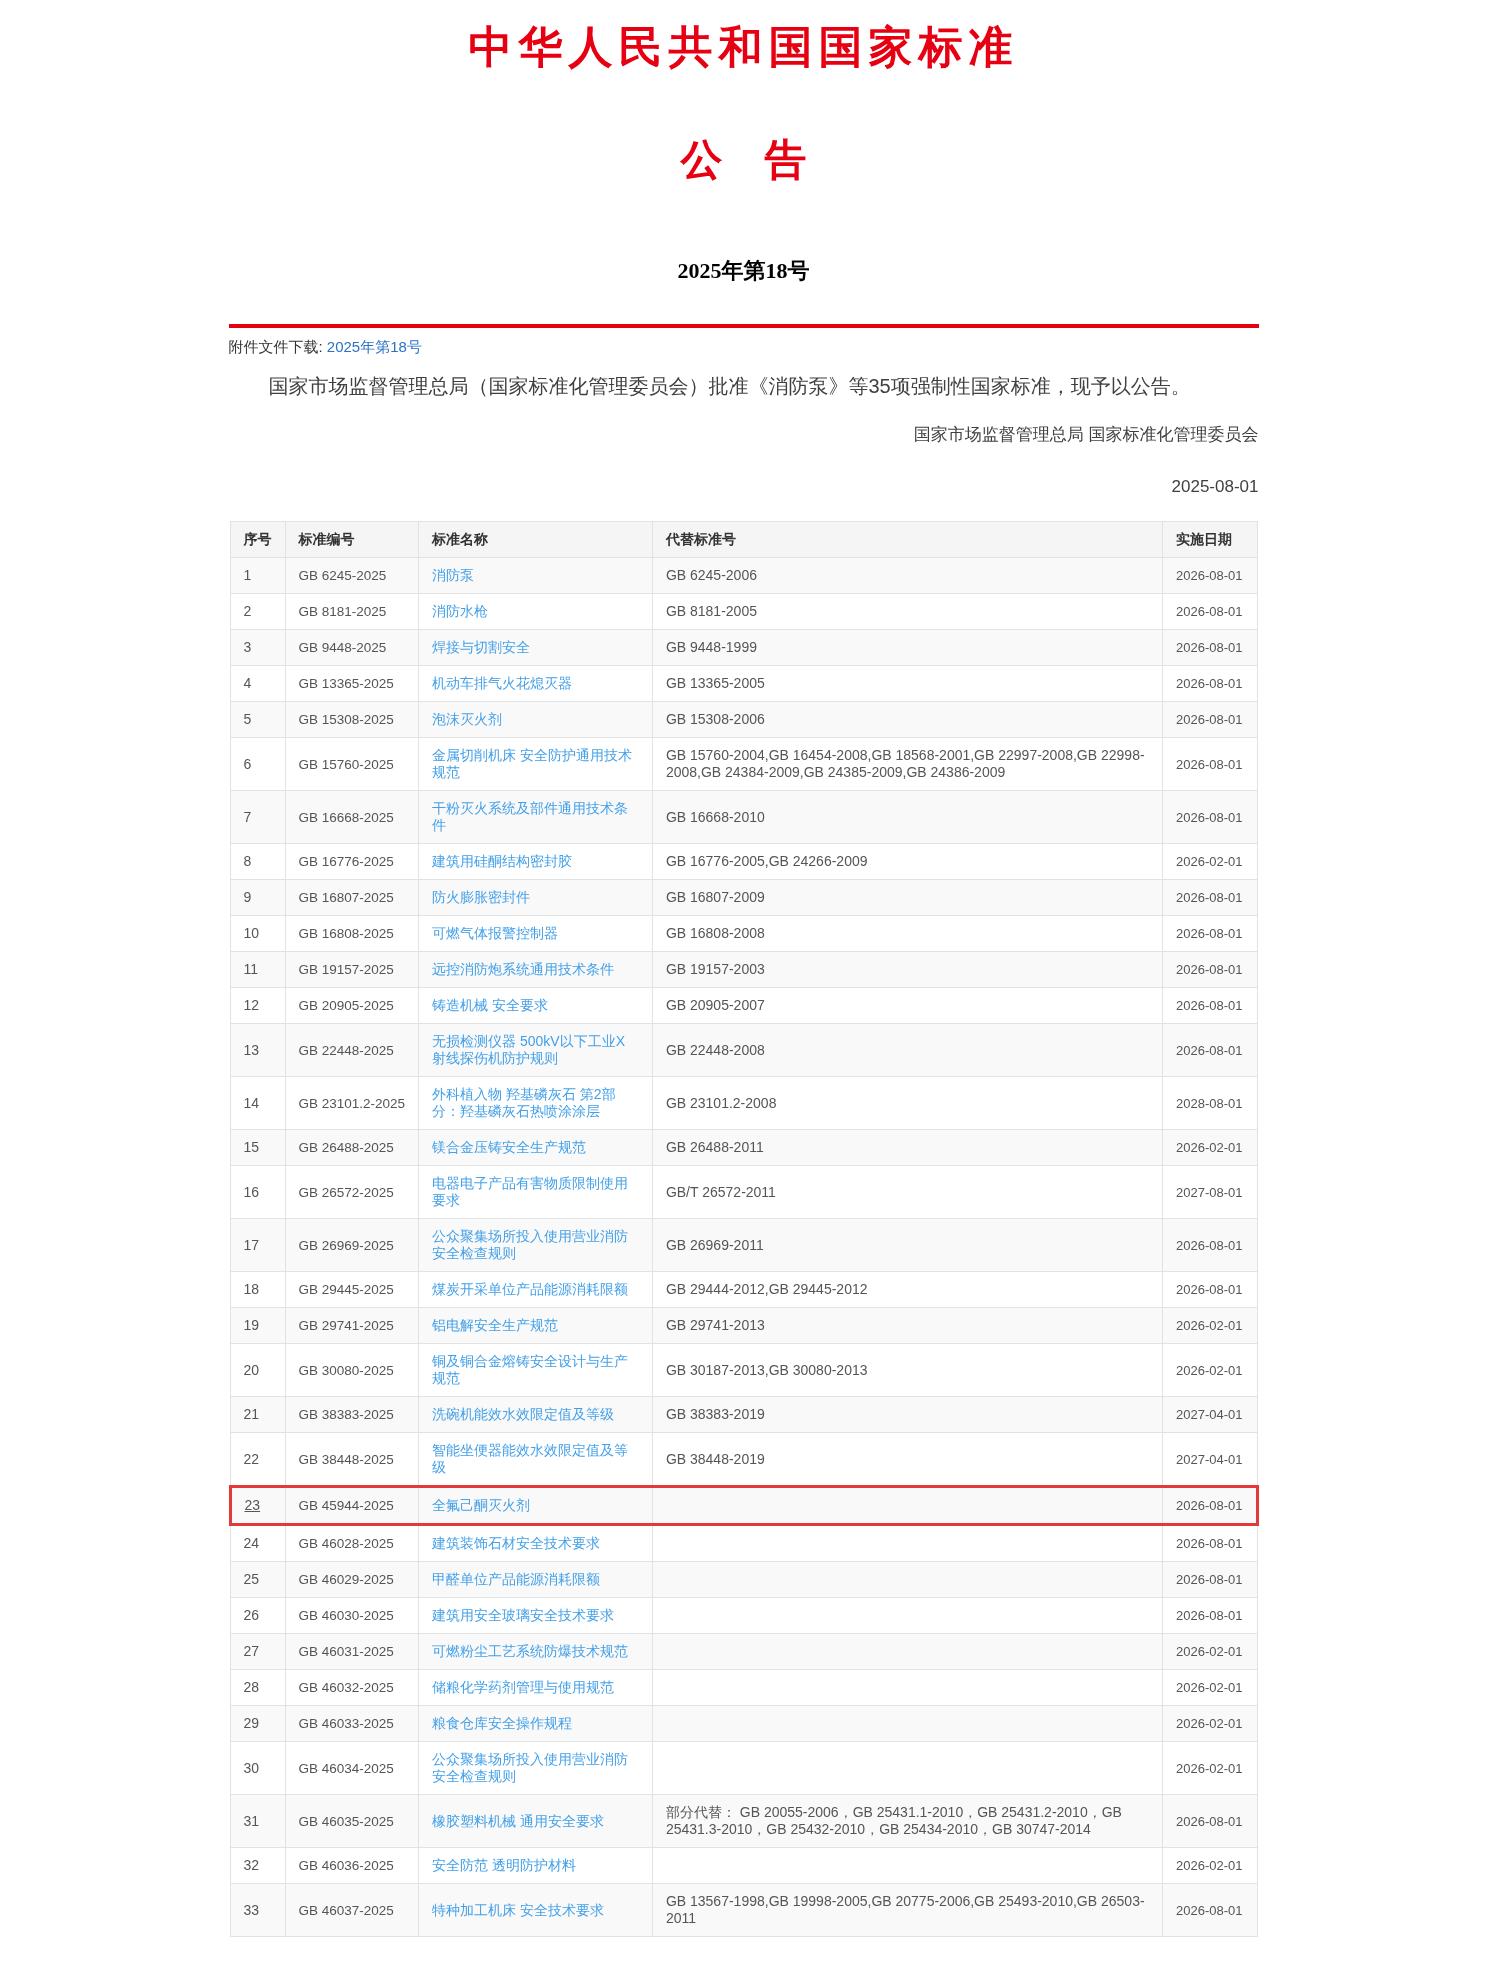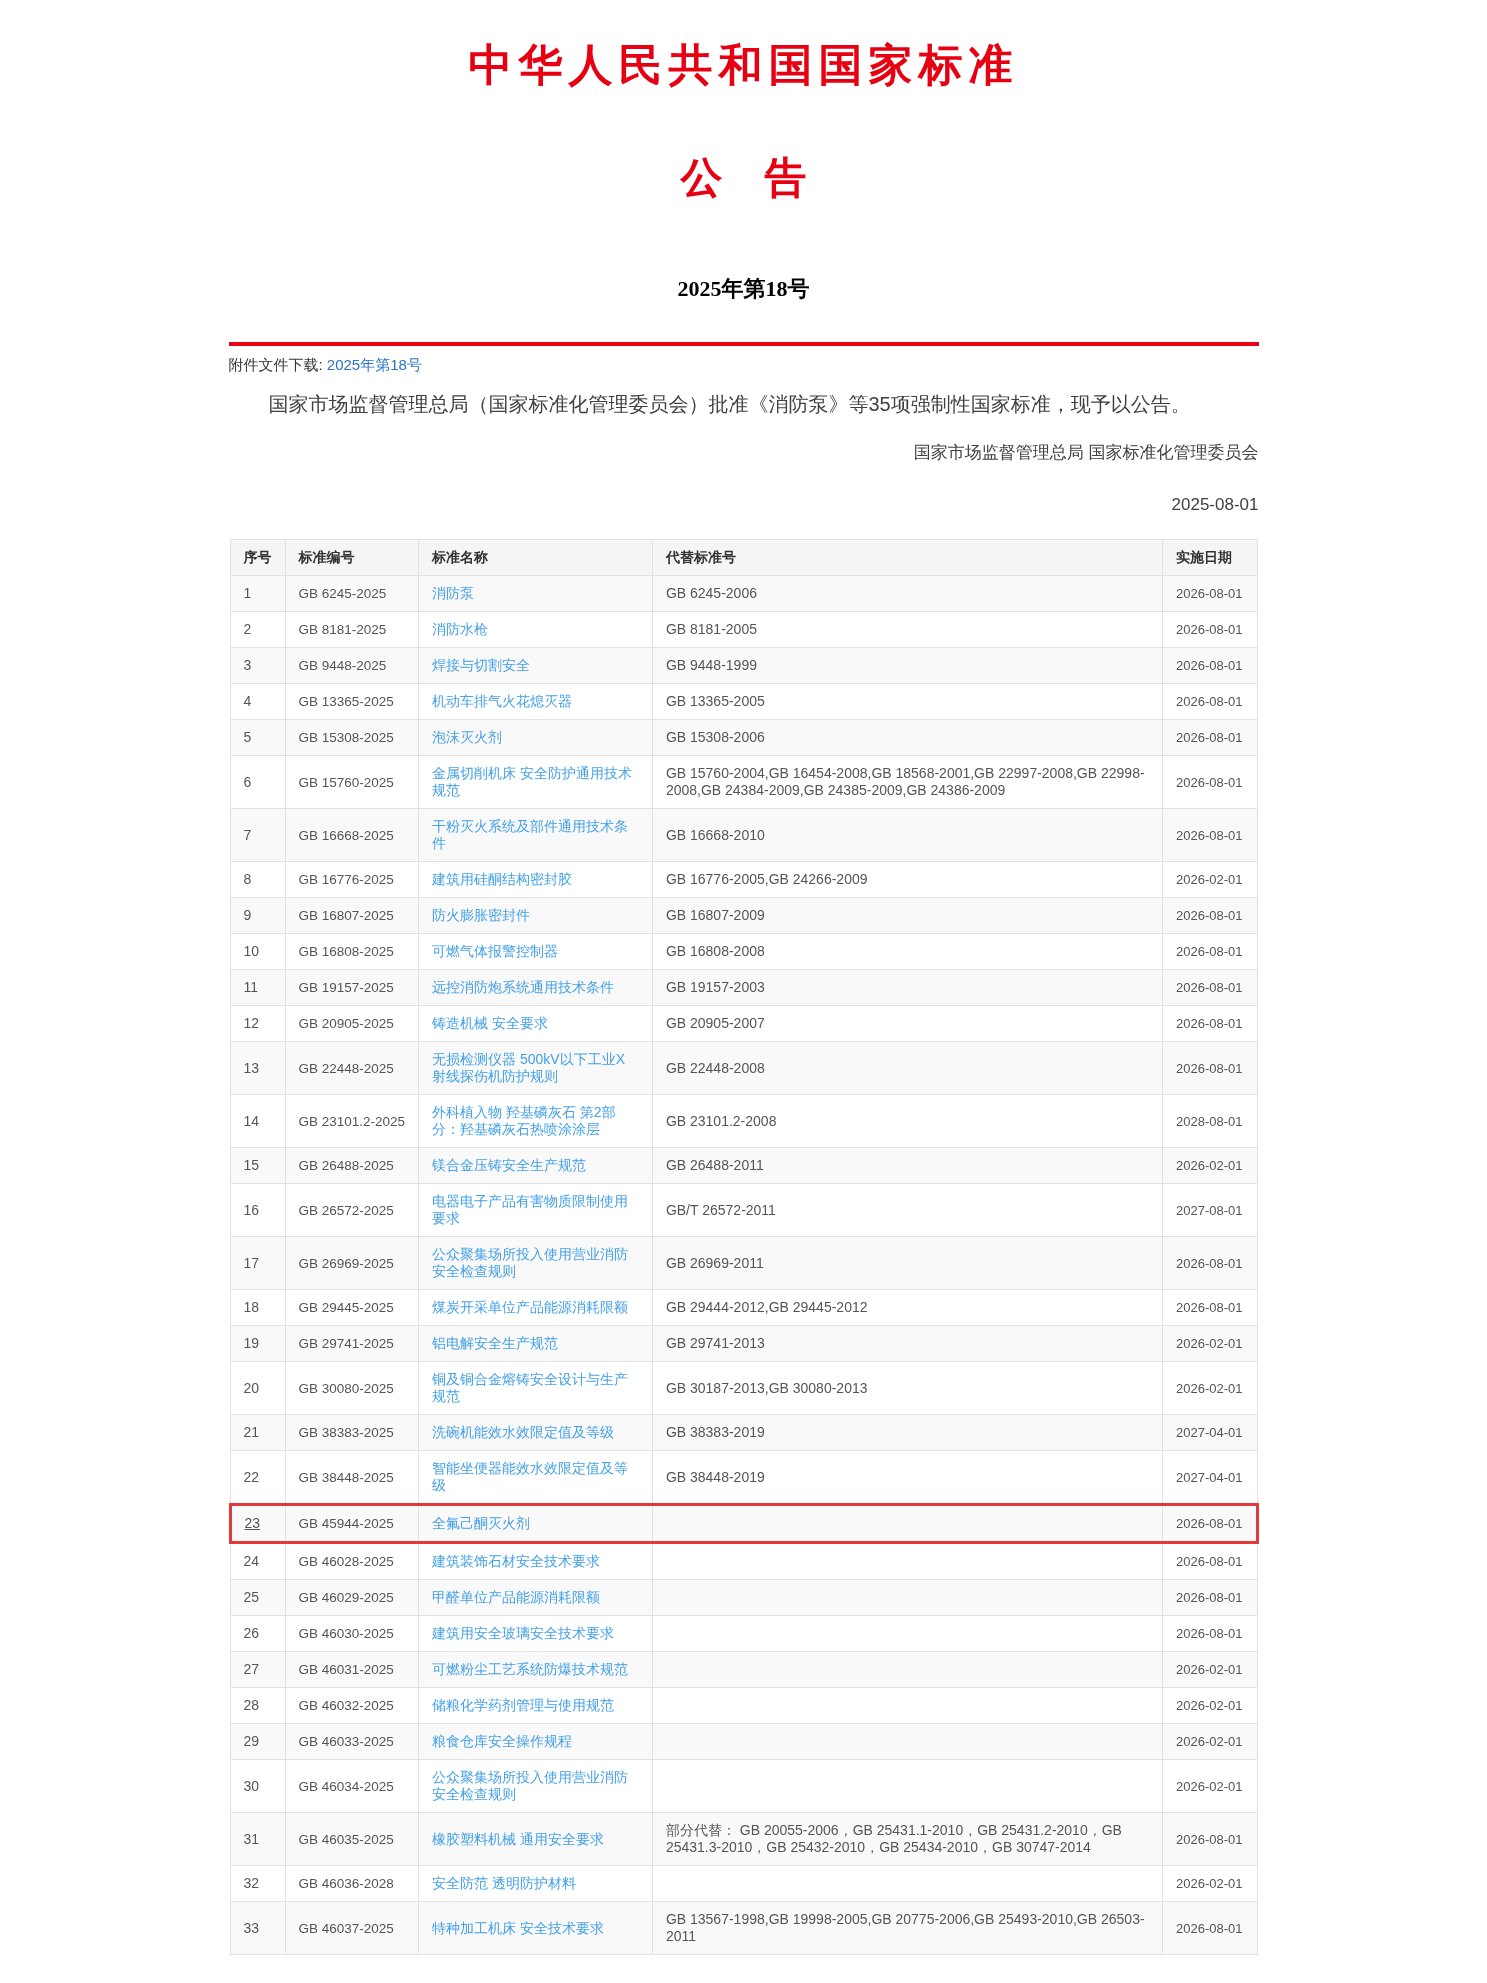--- a/index.html
+++ b/index.html
@@ -4,21 +4,21 @@
 <style>
   * { box-sizing: border-box; }
   html, body { margin: 0; padding: 0; }
   body {
     width: 1487px;
     min-height: 1983px;
     background: #ffffff;
     font-family: "Liberation Sans", "DejaVu Sans", sans-serif;
     color: #333;
   }
-  .page { width: 1030px; margin: 0 auto; padding-top: 40px; }
+  .page { width: 1030px; margin: 0 auto; padding-top: 22px; }
 
   .main-title {
     margin: 0;
     color: #e60012;
     font-family: "Liberation Serif", "DejaVu Serif", serif;
     font-size: 44px;
     line-height: 52px;
     font-weight: 700;
     letter-spacing: 6px;
     text-align: center;
@@ -354,21 +354,21 @@
   </tr>
         <tr>
     <td class="c-no">31</td>
     <td class="c-code">GB 46035-2025</td>
     <td class="c-name"><a href="#" class="std-link">橡胶塑料机械 通用安全要求</a></td>
     <td class="c-repl">部分代替： GB 20055-2006，GB 25431.1-2010，GB 25431.2-2010，GB 25431.3-2010，GB 25432-2010，GB 25434-2010，GB 30747-2014</td>
     <td class="c-date">2026-08-01</td>
   </tr>
         <tr>
     <td class="c-no">32</td>
-    <td class="c-code">GB 46036-2028</td>
+    <td class="c-code">GB 46036-2025</td>
     <td class="c-name"><a href="#" class="std-link">安全防范 透明防护材料</a></td>
     <td class="c-repl"></td>
     <td class="c-date">2026-02-01</td>
   </tr>
         <tr>
     <td class="c-no">33</td>
     <td class="c-code">GB 46037-2025</td>
     <td class="c-name"><a href="#" class="std-link">特种加工机床 安全技术要求</a></td>
     <td class="c-repl">GB 13567-1998,GB 19998-2005,GB 20775-2006,GB 25493-2010,GB 26503-2011</td>
     <td class="c-date">2026-08-01</td>

